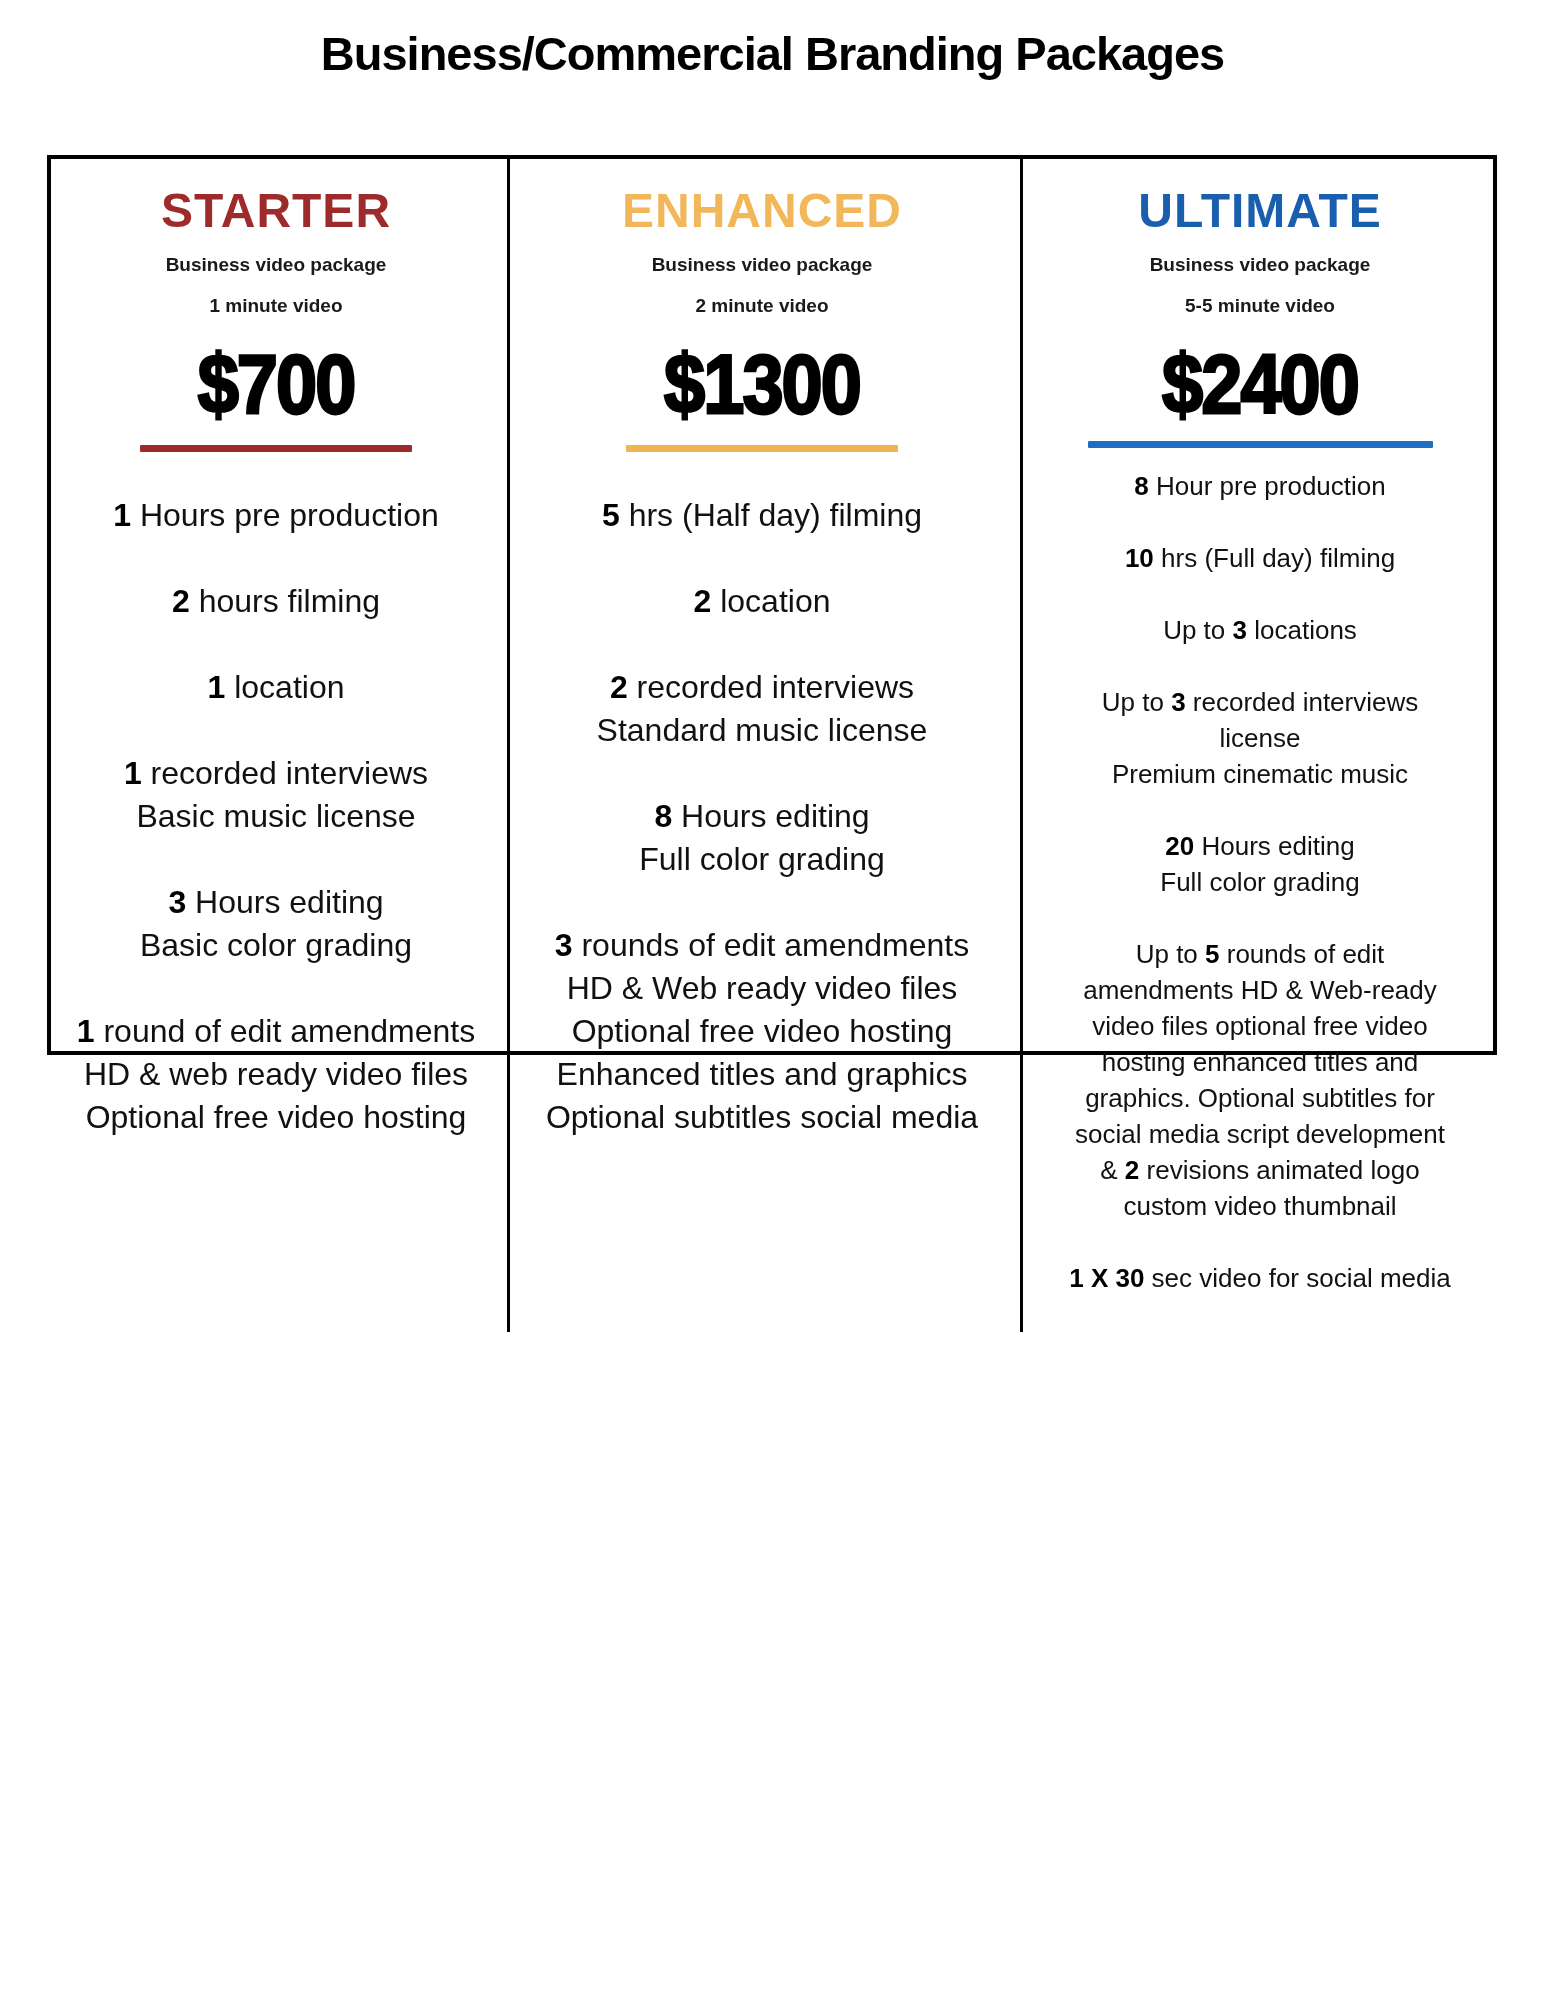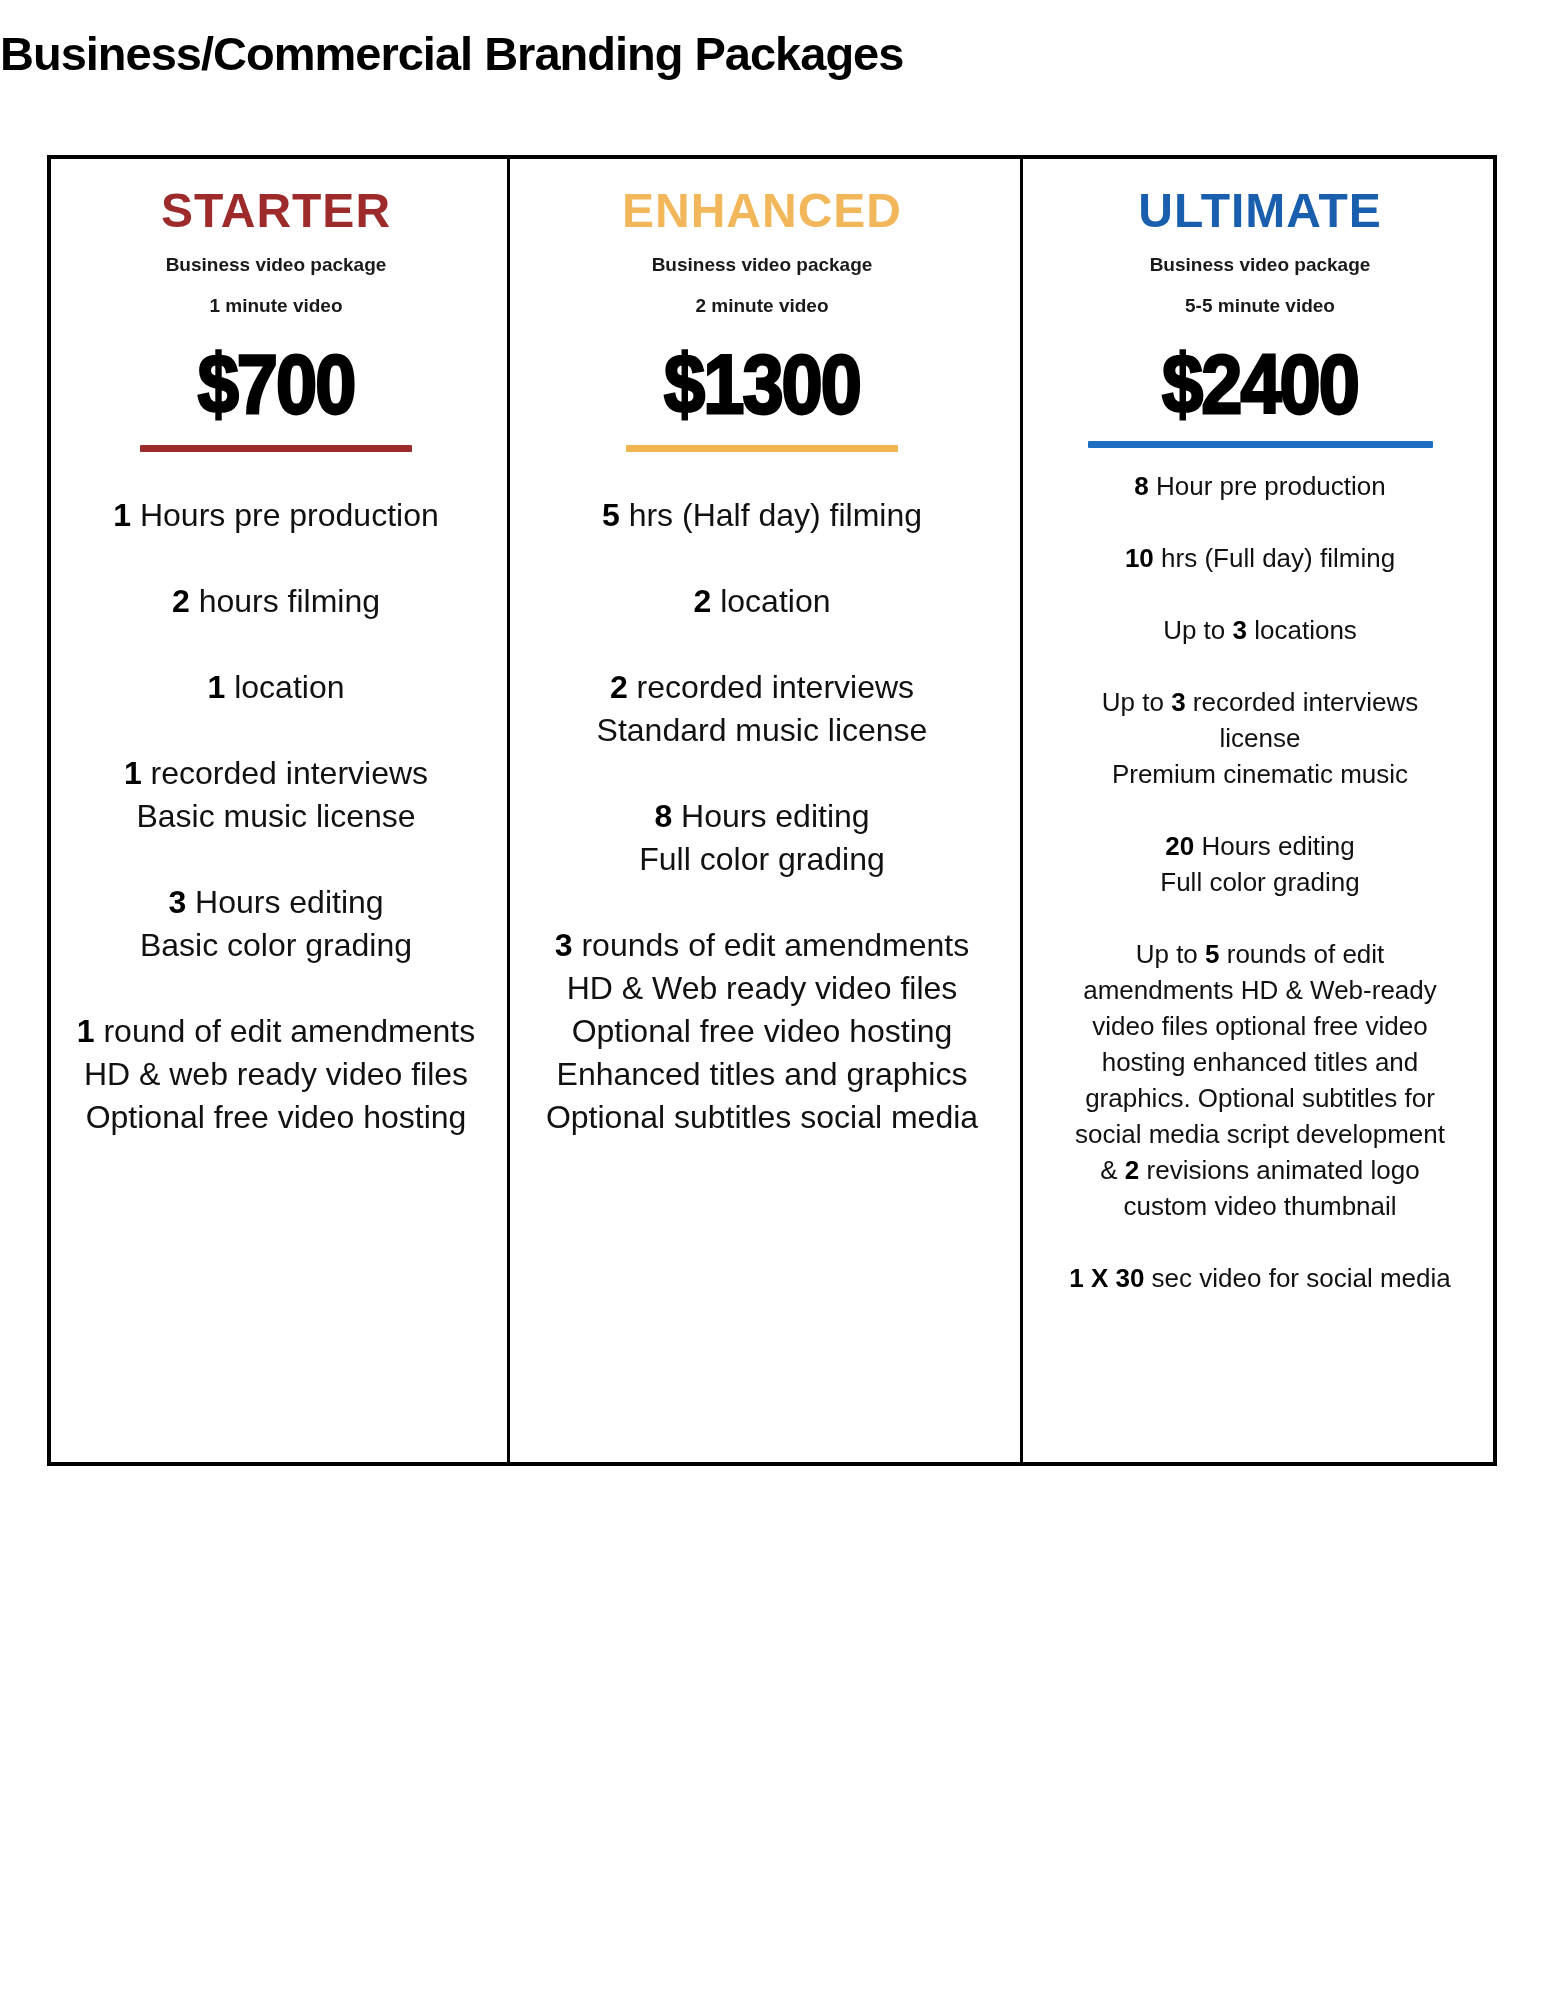--- a/index.html
+++ b/index.html
@@ -2,30 +2,30 @@
 <html><head>
 <meta charset="utf-8">
 <style>
   html,body{margin:0;padding:0;}
   body{
     width:1545px;height:2000px;background:#ffffff;
     font-family:"Liberation Sans",sans-serif;color:#000;
     position:relative;overflow:hidden;
   }
   .page-title{
-    text-align:left;
+    text-align:center;
     font-size:47px;
     font-weight:bold;
     letter-spacing:-1px;
     margin:26px 0 0 0;
   }
   .pricing-table{
     position:absolute;
     left:47px;top:155px;
-    width:1450px;height:1311px;
+    width:1450px;height:900px;
     border:4px solid #000;
     box-sizing:border-box;
     display:grid;
     grid-template-columns:450px 513px 483px;
     background:#fff;
   }
   .pkg-col{
     box-sizing:border-box;
     padding:14px 10px 0 10px;
   }

